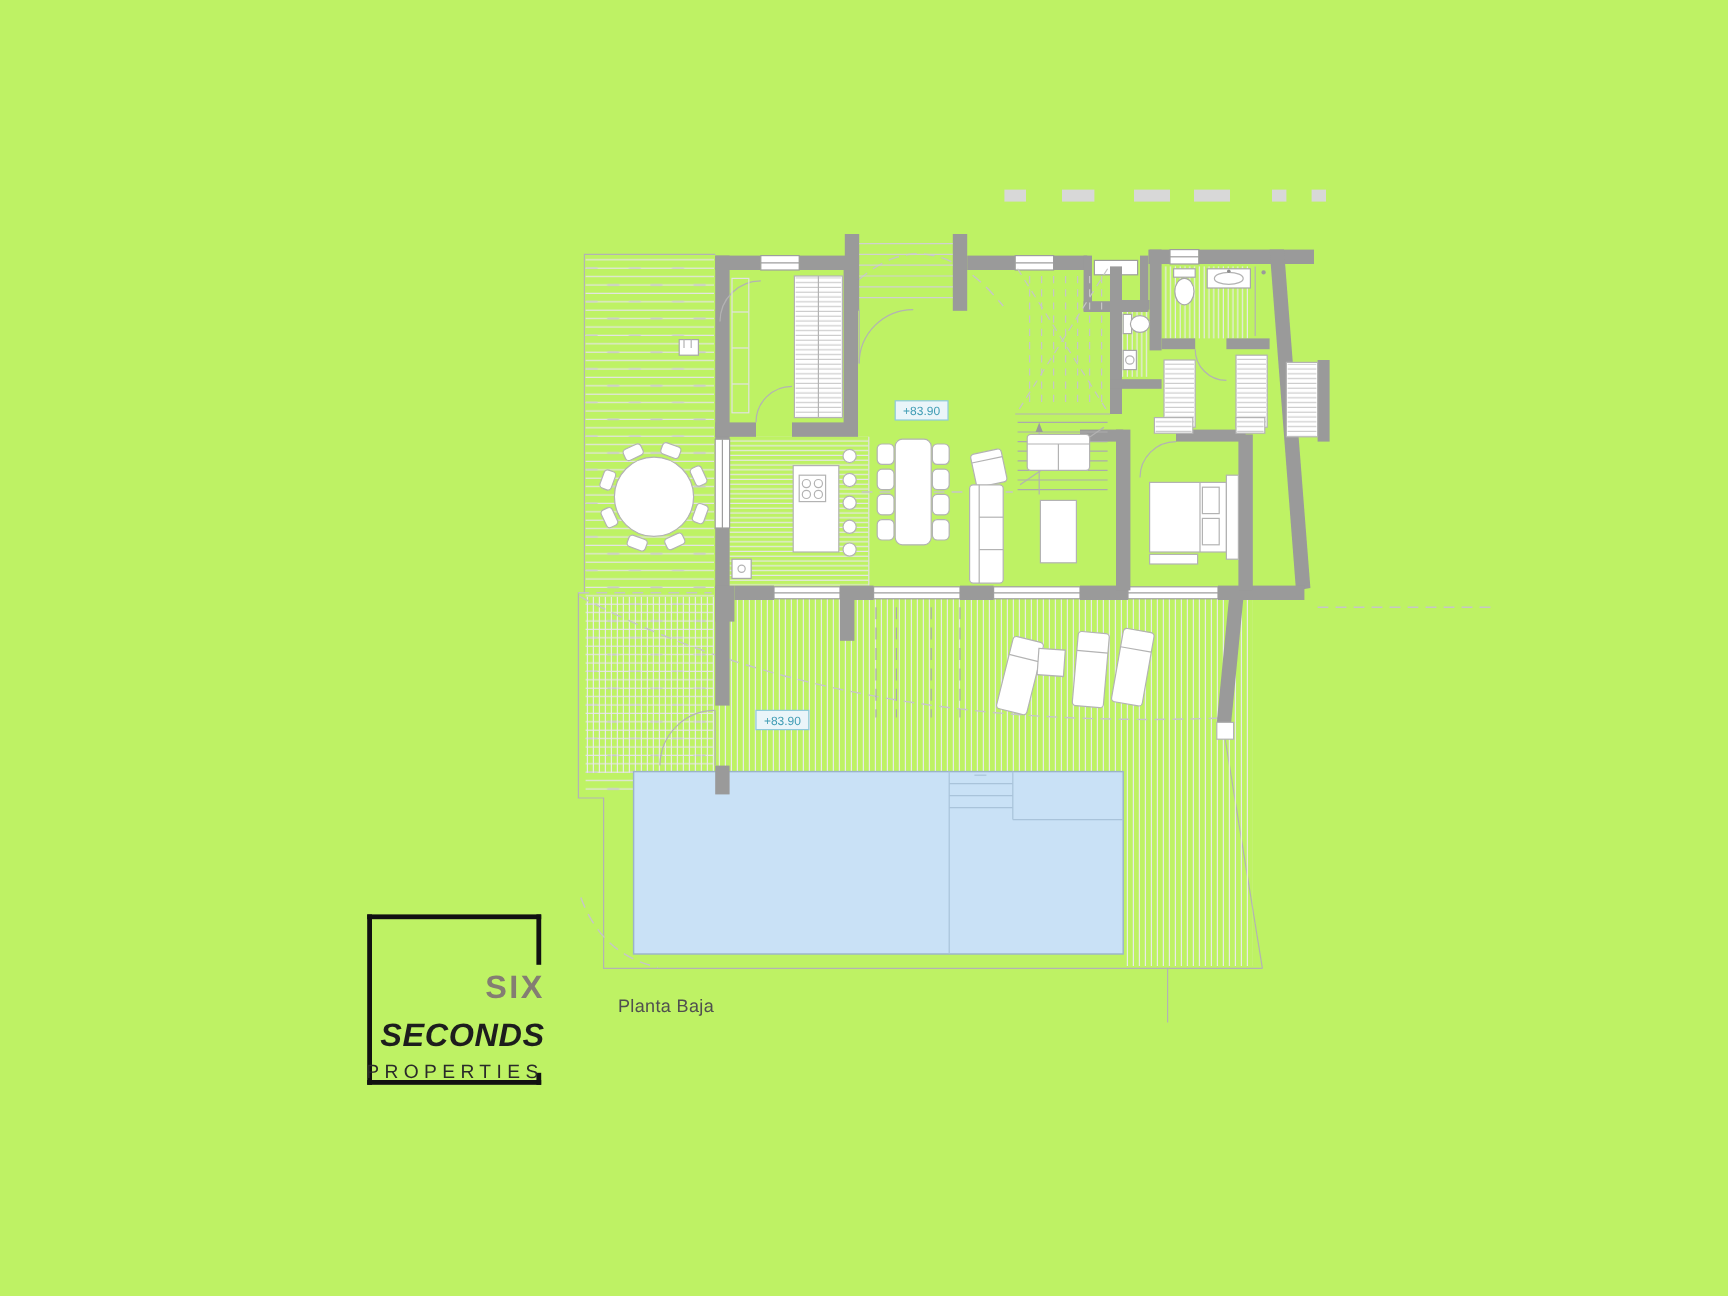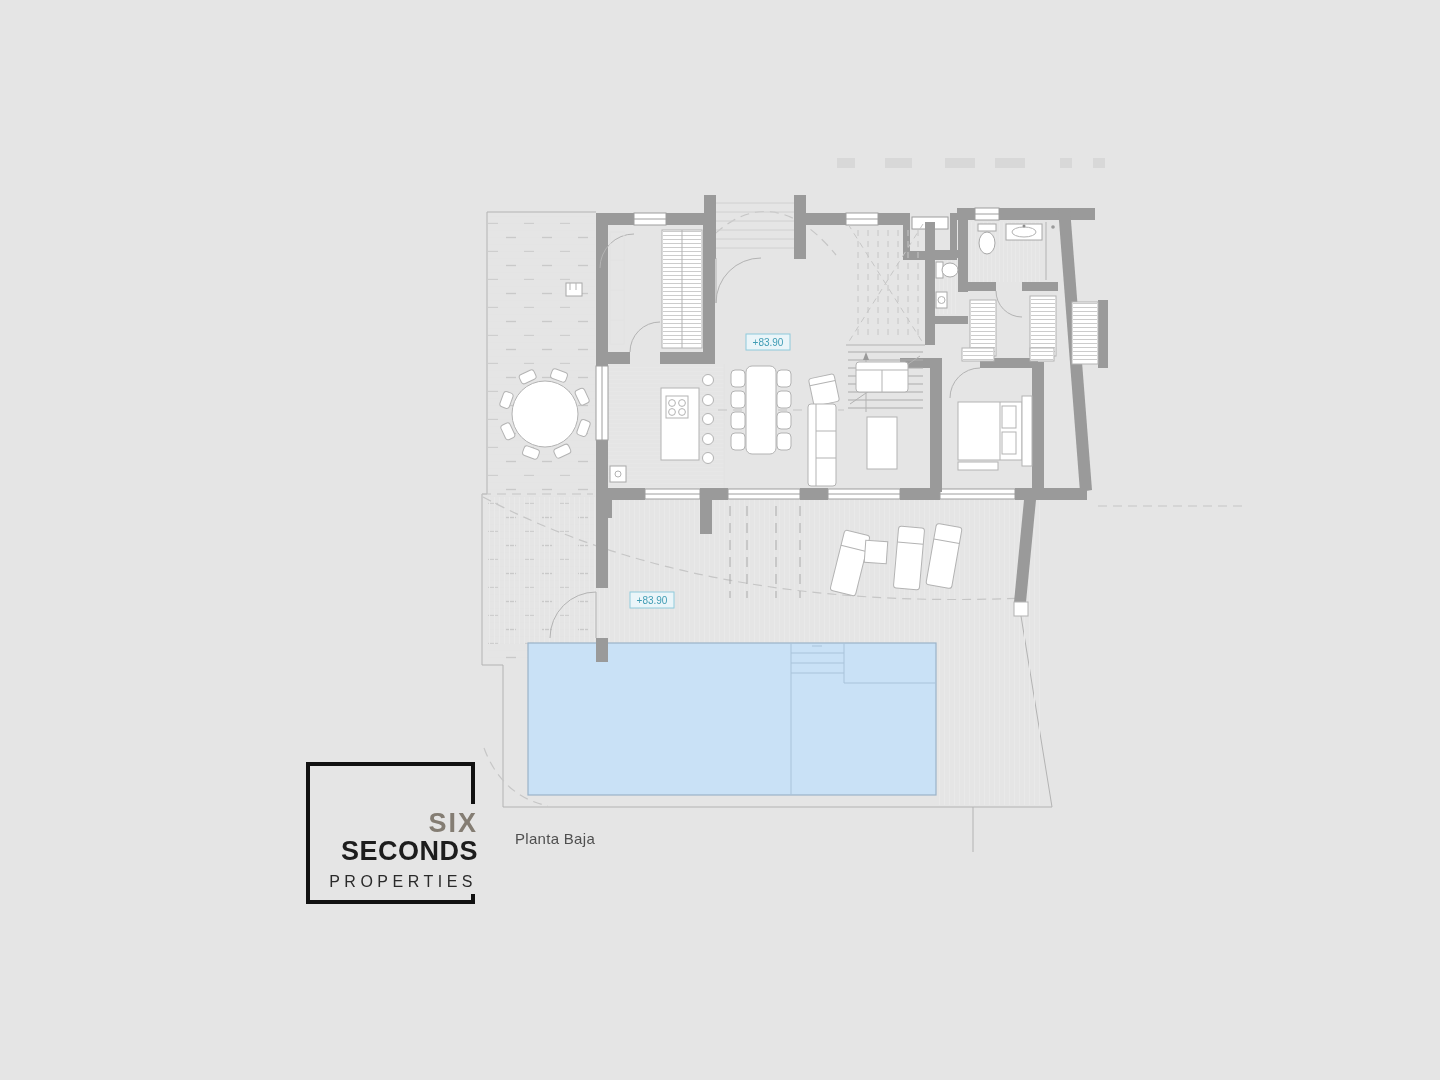--- a/index.html
+++ b/index.html
@@ -2,50 +2,50 @@
 <html style="--wall: #9a9a9a; --line: #b3b3b3; --line-light: #e2e2e2; --dash: #c6c6c6; --pool-fill: #c9e1f6; --pool-stroke: #9bb3c9; --pool-line: #a9c3da; --label-teal: #3f9cb4; --label-bg: #eaf5f9; --label-border: #8ecadb; --logo-accent: #847d73; --logo-dark: #1d1d1d; --text: #4f4f4f;"><head>
 <meta charset="utf-8">
 <style>
   :root{
     --wall:#9a9a9a; --line:#b3b3b3; --line-light:#e2e2e2; --dash:#c6c6c6;
     --pool-fill:#c9e1f6; --pool-stroke:#9bb3c9; --pool-line:#a9c3da;
     --label-teal:#3f9cb4; --label-bg:#eaf5f9; --label-border:#8ecadb;
     --logo-accent:#847d73; --logo-dark:#1d1d1d; --text:#4f4f4f; --floor-hatch:#e8e8e8;
   }
   html,body{margin:0;padding:0;background:#fff;}
-  .canvas{position:relative;width:1440px;height:1080px;background:#e5e5e5;overflow:hidden;
+  .canvas{position:relative;width:1440px;height:1080px;background:#bef264;overflow:hidden;
           font-family:"Liberation Sans", sans-serif;}
   svg{position:absolute;left:0;top:0;}
   .wall{fill:var(--wall);stroke:none;}
   .wallp{fill:var(--wall);stroke:none;}
   .win{fill:#ffffff;stroke:#9e9e9e;stroke-width:1;}
   .winline{stroke:#9e9e9e;stroke-width:1;}
   .thin{stroke:var(--line);stroke-width:1;fill:none;}
   .thinf{fill:#ffffff;stroke:var(--line);stroke-width:1;}
   .lt{stroke:var(--line-light);stroke-width:1;fill:none;}
   .dash{stroke:var(--dash);stroke-width:1.2;fill:none;stroke-dasharray:9 6;}
   .dashsm{stroke:var(--dash);stroke-width:1;fill:none;stroke-dasharray:6 5;}
   .tread{stroke:#ababab;stroke-width:1;fill:none;}
   .fixture{fill:#ffffff;stroke:#a8a8a8;stroke-width:1;}
   .labelbox{fill:var(--label-bg);stroke:var(--label-border);stroke-width:1;}
   .labeltxt{fill:var(--label-teal);font-size:10px;font-family:"Liberation Sans",sans-serif;}
   .ghost{fill:#d8d8d8;}
   .caption{position:absolute;left:515px;top:830px;font-size:15px;color:var(--text);
            letter-spacing:.3px;}
   
-  .logo{position:absolute;left:306px;top:762px;width:145px;height:142px;padding-left:24px;}
+  .logo{position:absolute;left:306px;top:762px;width:145px;height:142px;}
   .logo .b{position:absolute;background:#111;}
   .logo .bt{left:0;top:0;width:100%;height:4px;}
   .logo .bl{left:0;top:0;width:4px;height:100%;}
   .logo .bb{left:0;bottom:0;width:100%;height:4px;}
   .logo .brt{right:0;top:0;width:4px;height:42px;}
   .logo .brb{right:0;bottom:0;width:4px;height:10px;}
   .logo-text{position:absolute;right:-3px;top:48px;text-align:right;line-height:1;}
   .logo-six{font-size:27px;font-weight:bold;color:var(--logo-accent);letter-spacing:2px;}
-  .logo-seconds{font-size:27px;font-weight:bold;color:var(--logo-dark);letter-spacing:.5px;margin-top:1px;}
+  .logo-seconds{font-size:27px;font-weight:bold;color:var(--logo-dark);letter-spacing:.5px;margin-top:13px;font-style:italic;}
   .logo-props{font-size:16px;color:#2a2a2a;letter-spacing:4.5px;margin-top:9px;margin-right:1px;}
 </style>
 </head>
 <body>
 
 <div class="canvas">
 
 <svg width="1440" height="1080" viewBox="0 0 1440 1080">
   <defs>
     <pattern id="deckH" width="8" height="7" patternUnits="userSpaceOnUse">

